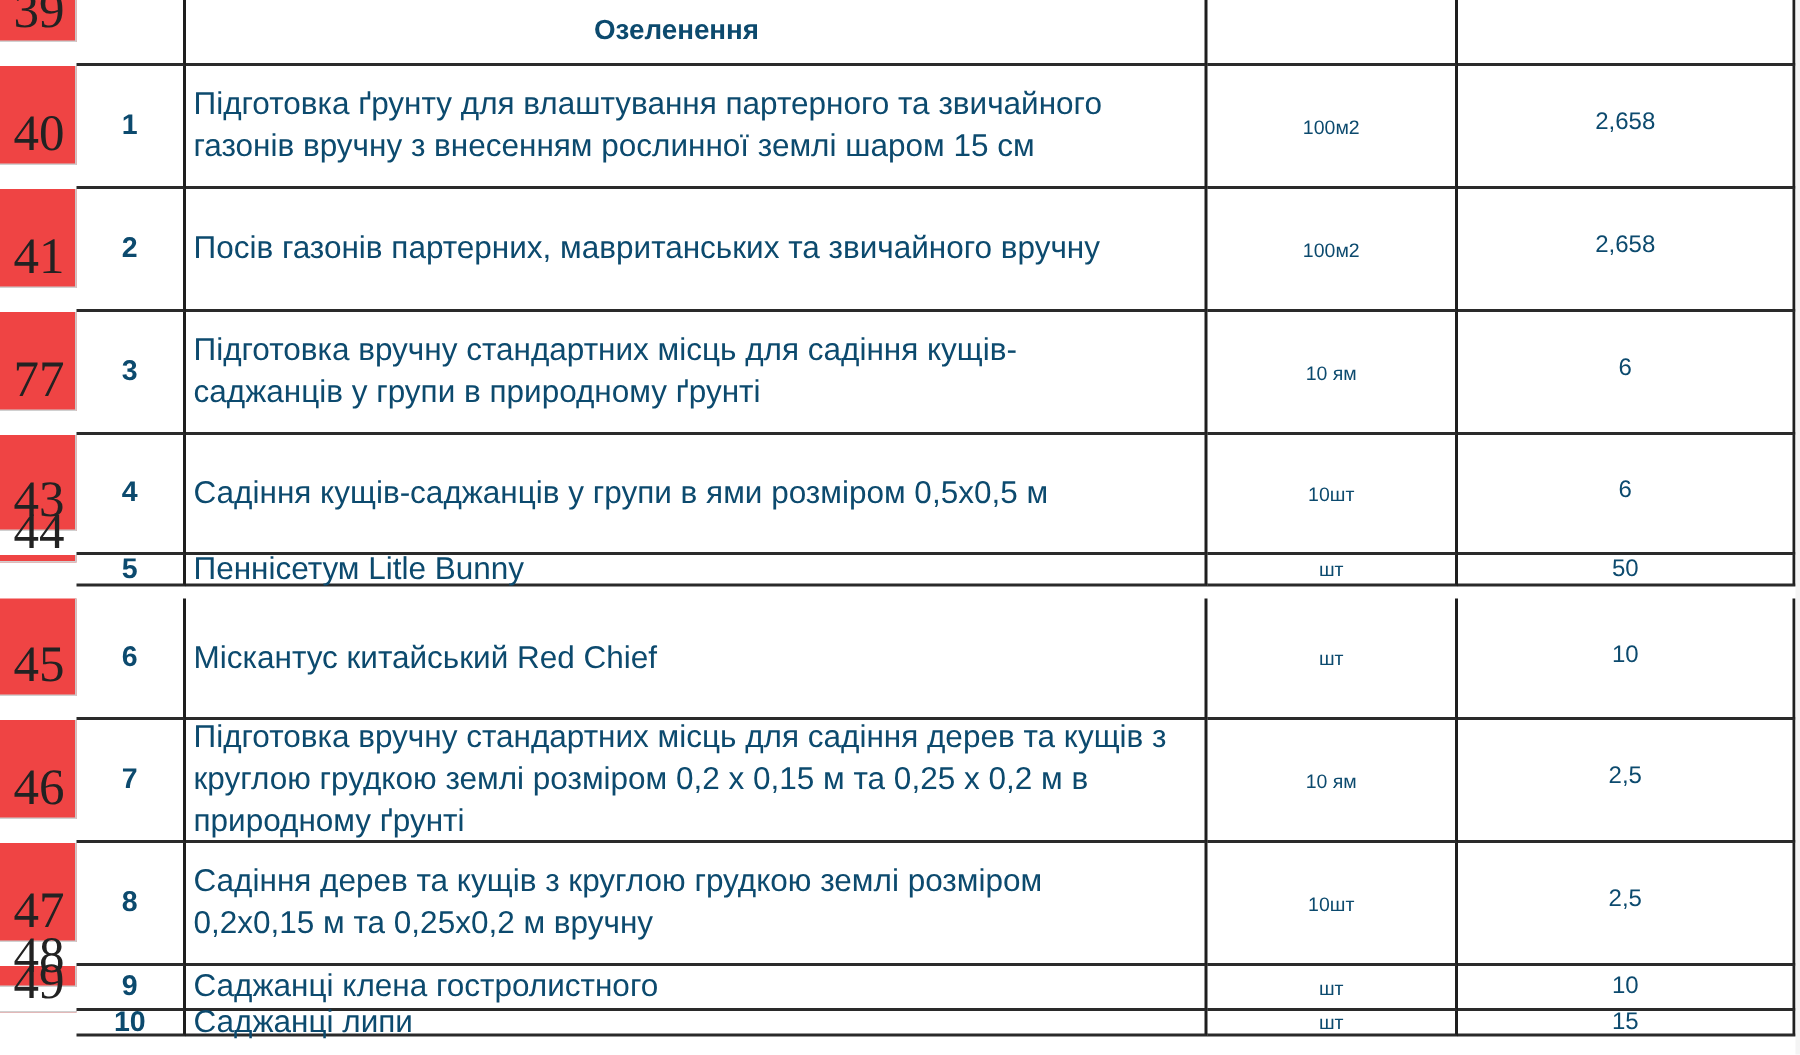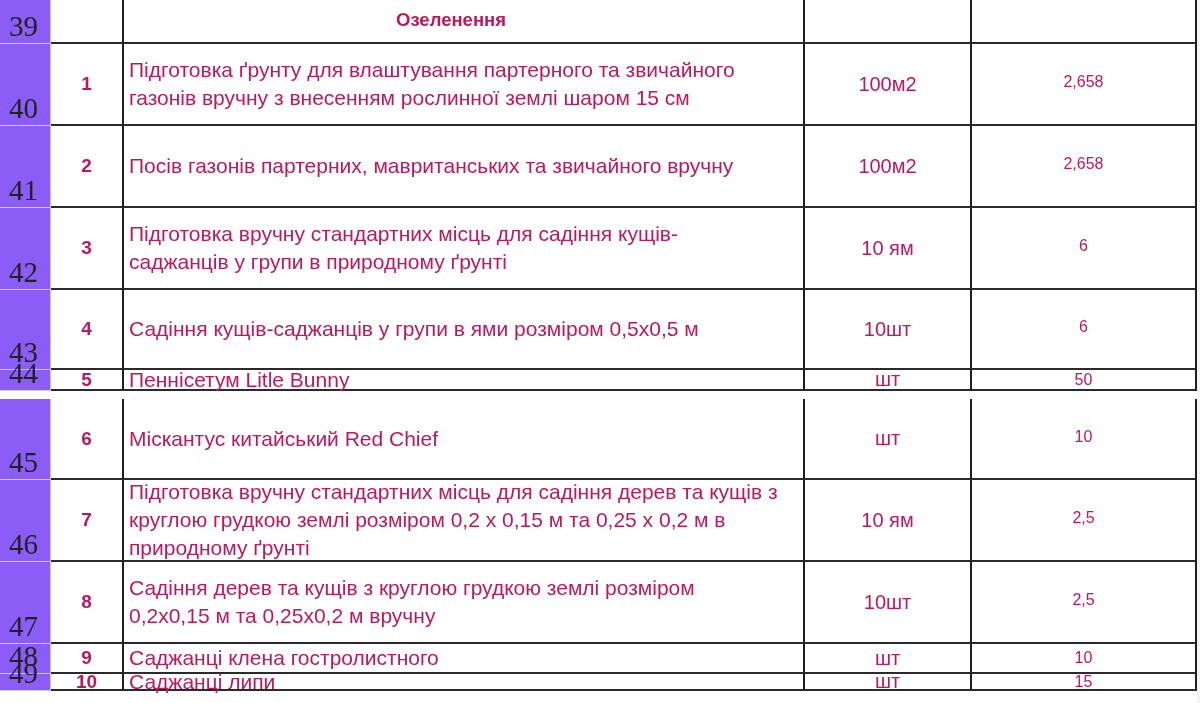--- a/index.html
+++ b/index.html
@@ -1,34 +1,34 @@
 <!DOCTYPE html>
 <html><head>
 <meta charset="utf-8">
 <style>
   html, body { margin:0; padding:0; background:#ffffff; }
   body { width:1200px; height:703px; overflow:hidden; position:relative; }
   .sheet { position:absolute; left:0; top:0; width:1200px; height:703px; }
   .row { position:absolute; left:0; width:1197px; }
   .rh {
-    position:absolute; left:0; top:0; bottom:0; width:51px;
-    background:#8b5cf6; border-right:1px solid #c8c8c8; border-bottom:1px solid #d0d0d0;
-    font-family:"Liberation Serif","DejaVu Serif",serif; font-size:29px; color:#222;
+    position:absolute; left:0; top:0; bottom:16px; width:51px;
+    background:#ef4444; border-right:1px solid #c8c8c8; border-bottom:1px solid #d0d0d0;
+    font-family:"Liberation Serif","DejaVu Serif",serif; font-size:34px; color:#222;
     display:flex; align-items:flex-end; padding-left:9px; box-sizing:border-box; line-height:1;
   }
   .rh span { padding-bottom:2px; }
   .cell {
     position:absolute; top:0; bottom:0; box-sizing:border-box;
     border-right:2px solid #1e1e1e; border-bottom:2px solid #2a2a2a;
-    font-family:"Liberation Sans","DejaVu Sans",sans-serif; color:#be185d;
+    font-family:"Liberation Sans","DejaVu Sans",sans-serif; color:#0c4a6e;
     display:flex; align-items:center;
   }
   .c-num { left:51px; width:73px; justify-content:center; font-weight:bold; font-size:19px; }
   .c-desc { left:124px; width:681px; padding-left:5px; font-size:21px; line-height:28px; }
-  .c-unit { left:805px; width:167px; justify-content:center; font-size:20px; }
+  .c-unit { left:805px; width:167px; justify-content:center; font-size:13px; }
   .c-qty { left:972px; width:225px; justify-content:center; font-size:16px; padding-bottom:4px; }
   .c-desc.title { justify-content:flex-start; padding-left:272px; font-weight:bold; font-size:18.5px; align-items:flex-start; padding-top:6px; }
   .c-desc .txt { display:block; }
   .edge { position:absolute; left:1197px; top:0; width:3px; height:703px; background:#f4f4f4; }
 </style>
 </head>
 <body>
 
 <div class="sheet">
 
@@ -63,21 +63,21 @@
     <div class="cell c-num">2</div>
     <div class="cell c-desc">
         <span class="txt">Посів газонів партерних, мавританських та звичайного вручну</span>
       </div>
     <div class="cell c-unit">100м2</div>
     <div class="cell c-qty">2,658</div>
   </div>
 
   <div class="row" style="top:208px;height:82px;">
     <div class="rh">
-        <span>42</span>
+        <span>77</span>
       </div>
     <div class="cell c-num">3</div>
     <div class="cell c-desc">
         <span class="txt" style="width:600px">Підготовка вручну стандартних місць для садіння кущів-саджанців у групи в природному  ґрунті</span>
       </div>
     <div class="cell c-unit">10 ям</div>
     <div class="cell c-qty">6</div>
   </div>
 
   <div class="row" style="top:290px;height:80px;">

